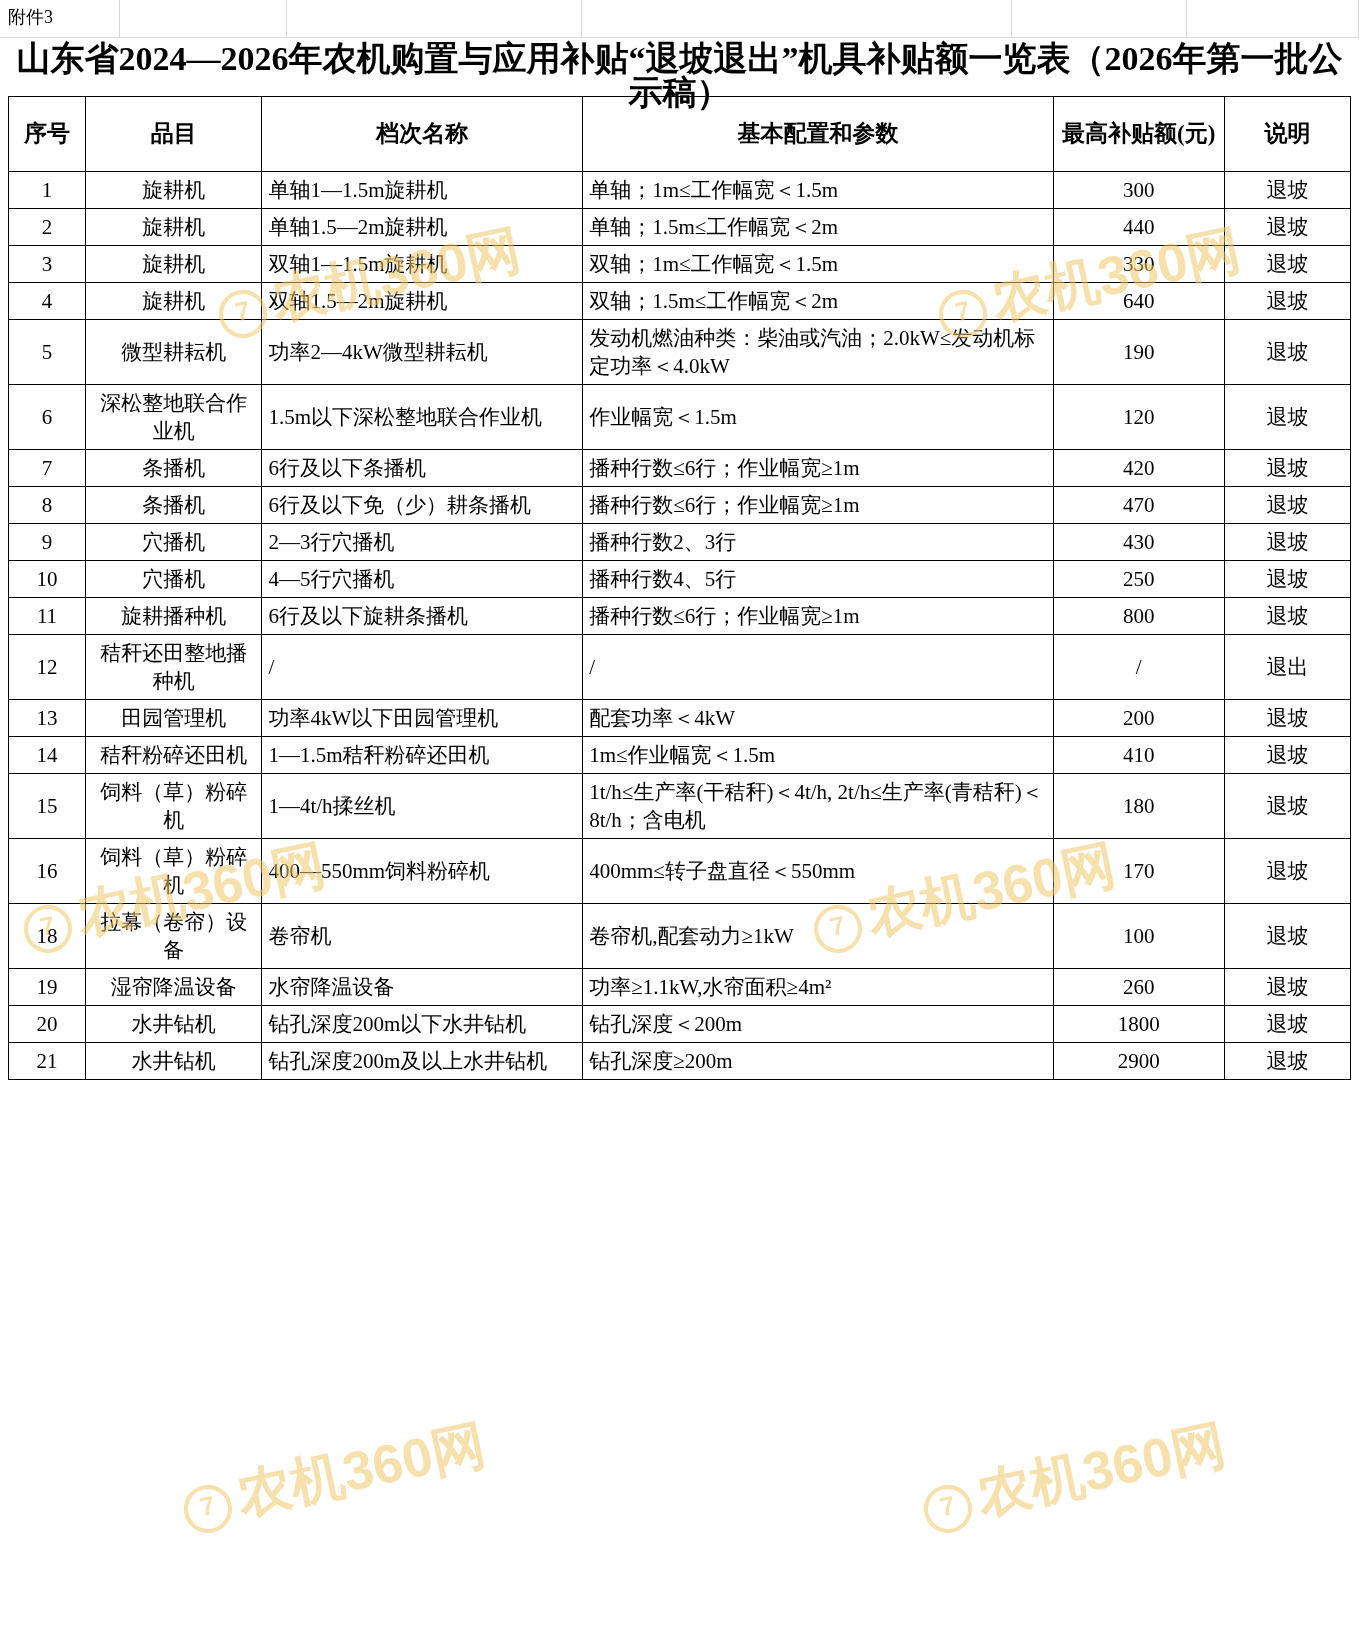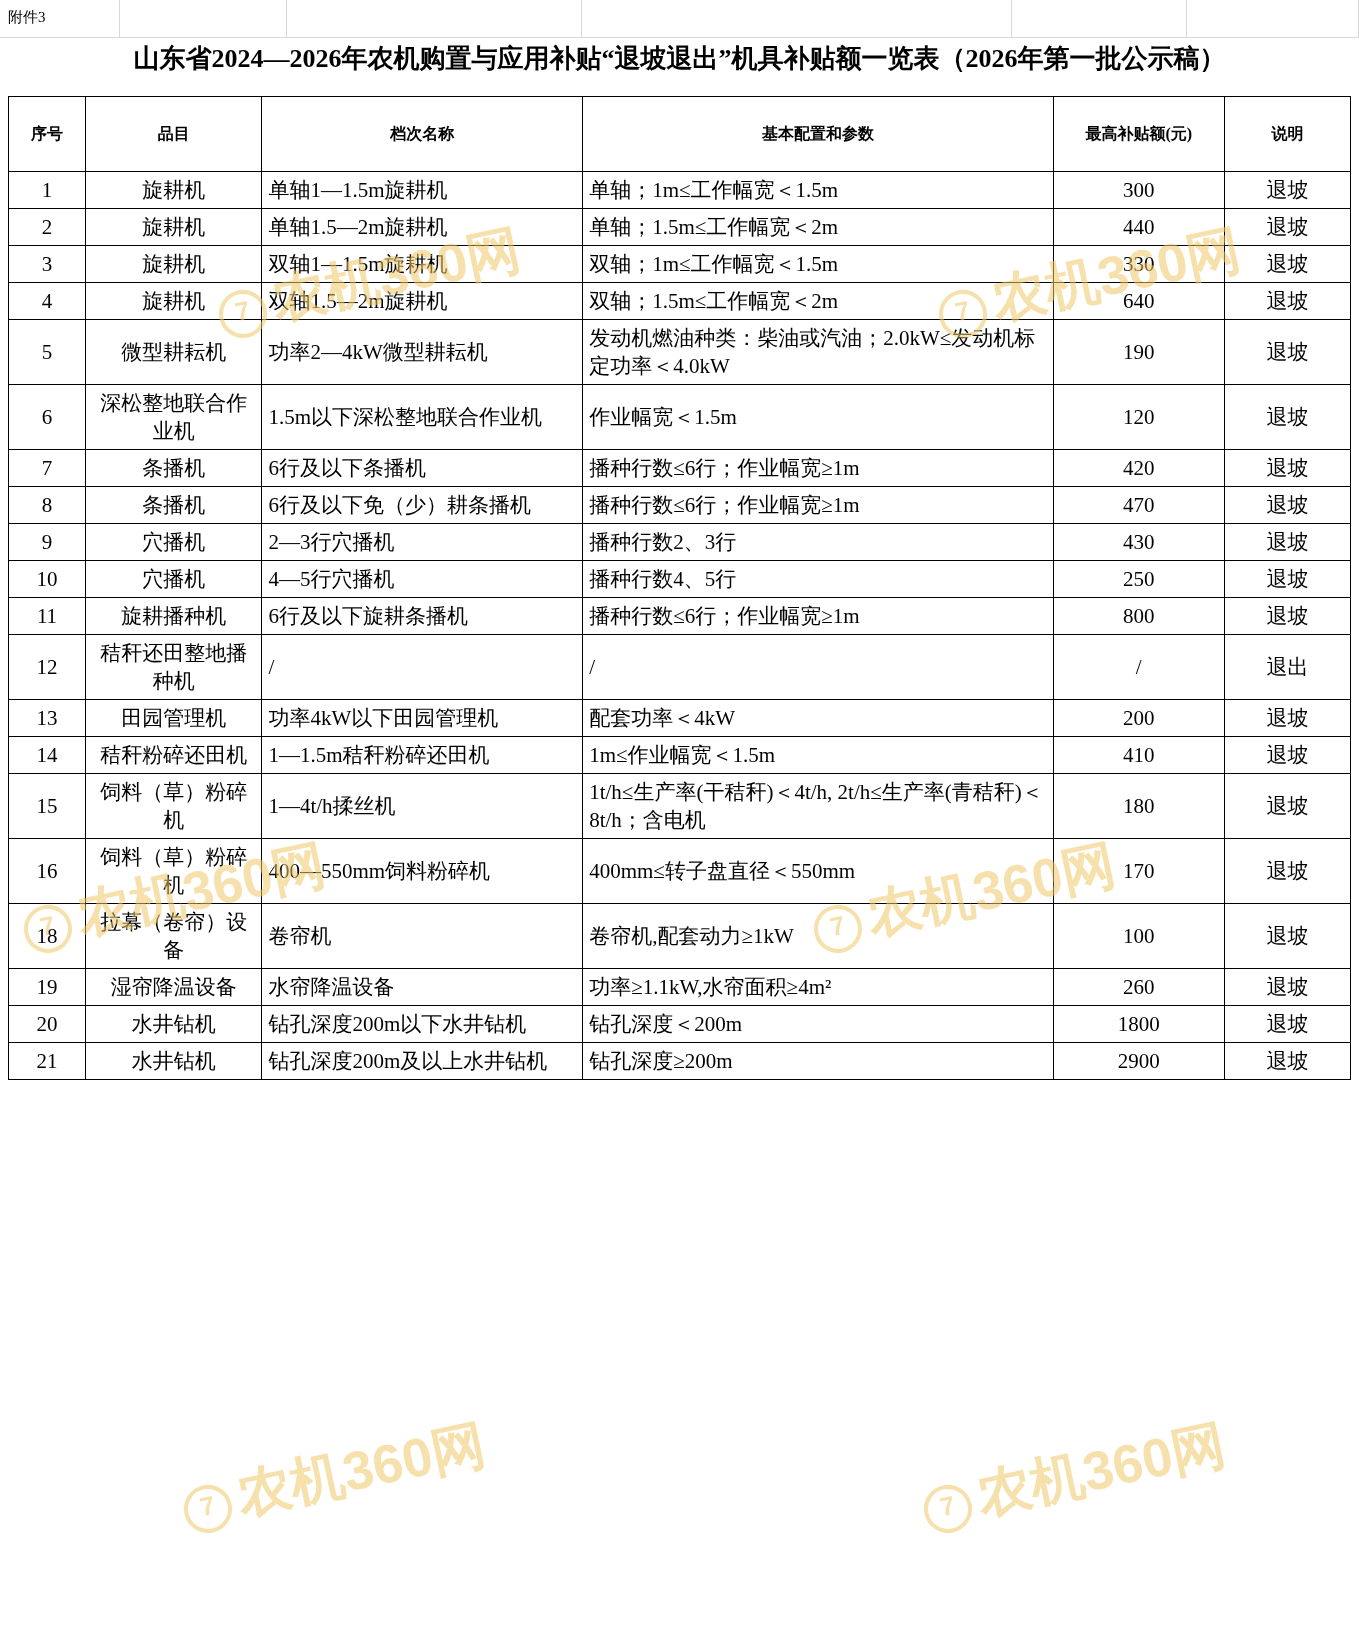--- a/index.html
+++ b/index.html
@@ -42,33 +42,33 @@
   .tg2 { width: 167px; }
   .tg3 { width: 295px; }
   .tg4 { width: 430px; }
   .tg5 { width: 175px; }
   .tg6 { width: 172px; border-right: none; }
 
   .attach {
     position: absolute;
     top: 4px;
     left: 8px;
-    font-size: 15px;
+    font-size: 18px;
     line-height: 26px;
     font-family: "Liberation Serif", serif;
     z-index: 3;
   }
 
   .doc-title {
     position: absolute;
     top: 42px;
     left: 0;
     width: 1359px;
     text-align: center;
-    font-size: 26px;
+    font-size: 34px;
     font-weight: bold;
     line-height: 34px;
     letter-spacing: 0px;
     z-index: 3;
   }
 
   table.subsidy {
     position: absolute;
     top: 96px;
     left: 8px;
@@ -82,21 +82,21 @@
     border: 1px solid #000000;
     padding: 4px 6px;
     font-size: 21px;
     line-height: 28px;
     vertical-align: middle;
     background: transparent;
   }
   table.subsidy th {
     text-align: center;
     font-weight: bold;
-    font-size: 16px;
+    font-size: 23px;
     line-height: 30px;
     height: 66px;
   }
   col.c-no    { width: 72px; }
   col.c-item  { width: 165px; }
   col.c-grade { width: 300px; }
   col.c-spec  { width: 440px; }
   col.c-amt   { width: 160px; }
   col.c-note  { width: 118px; }
 

